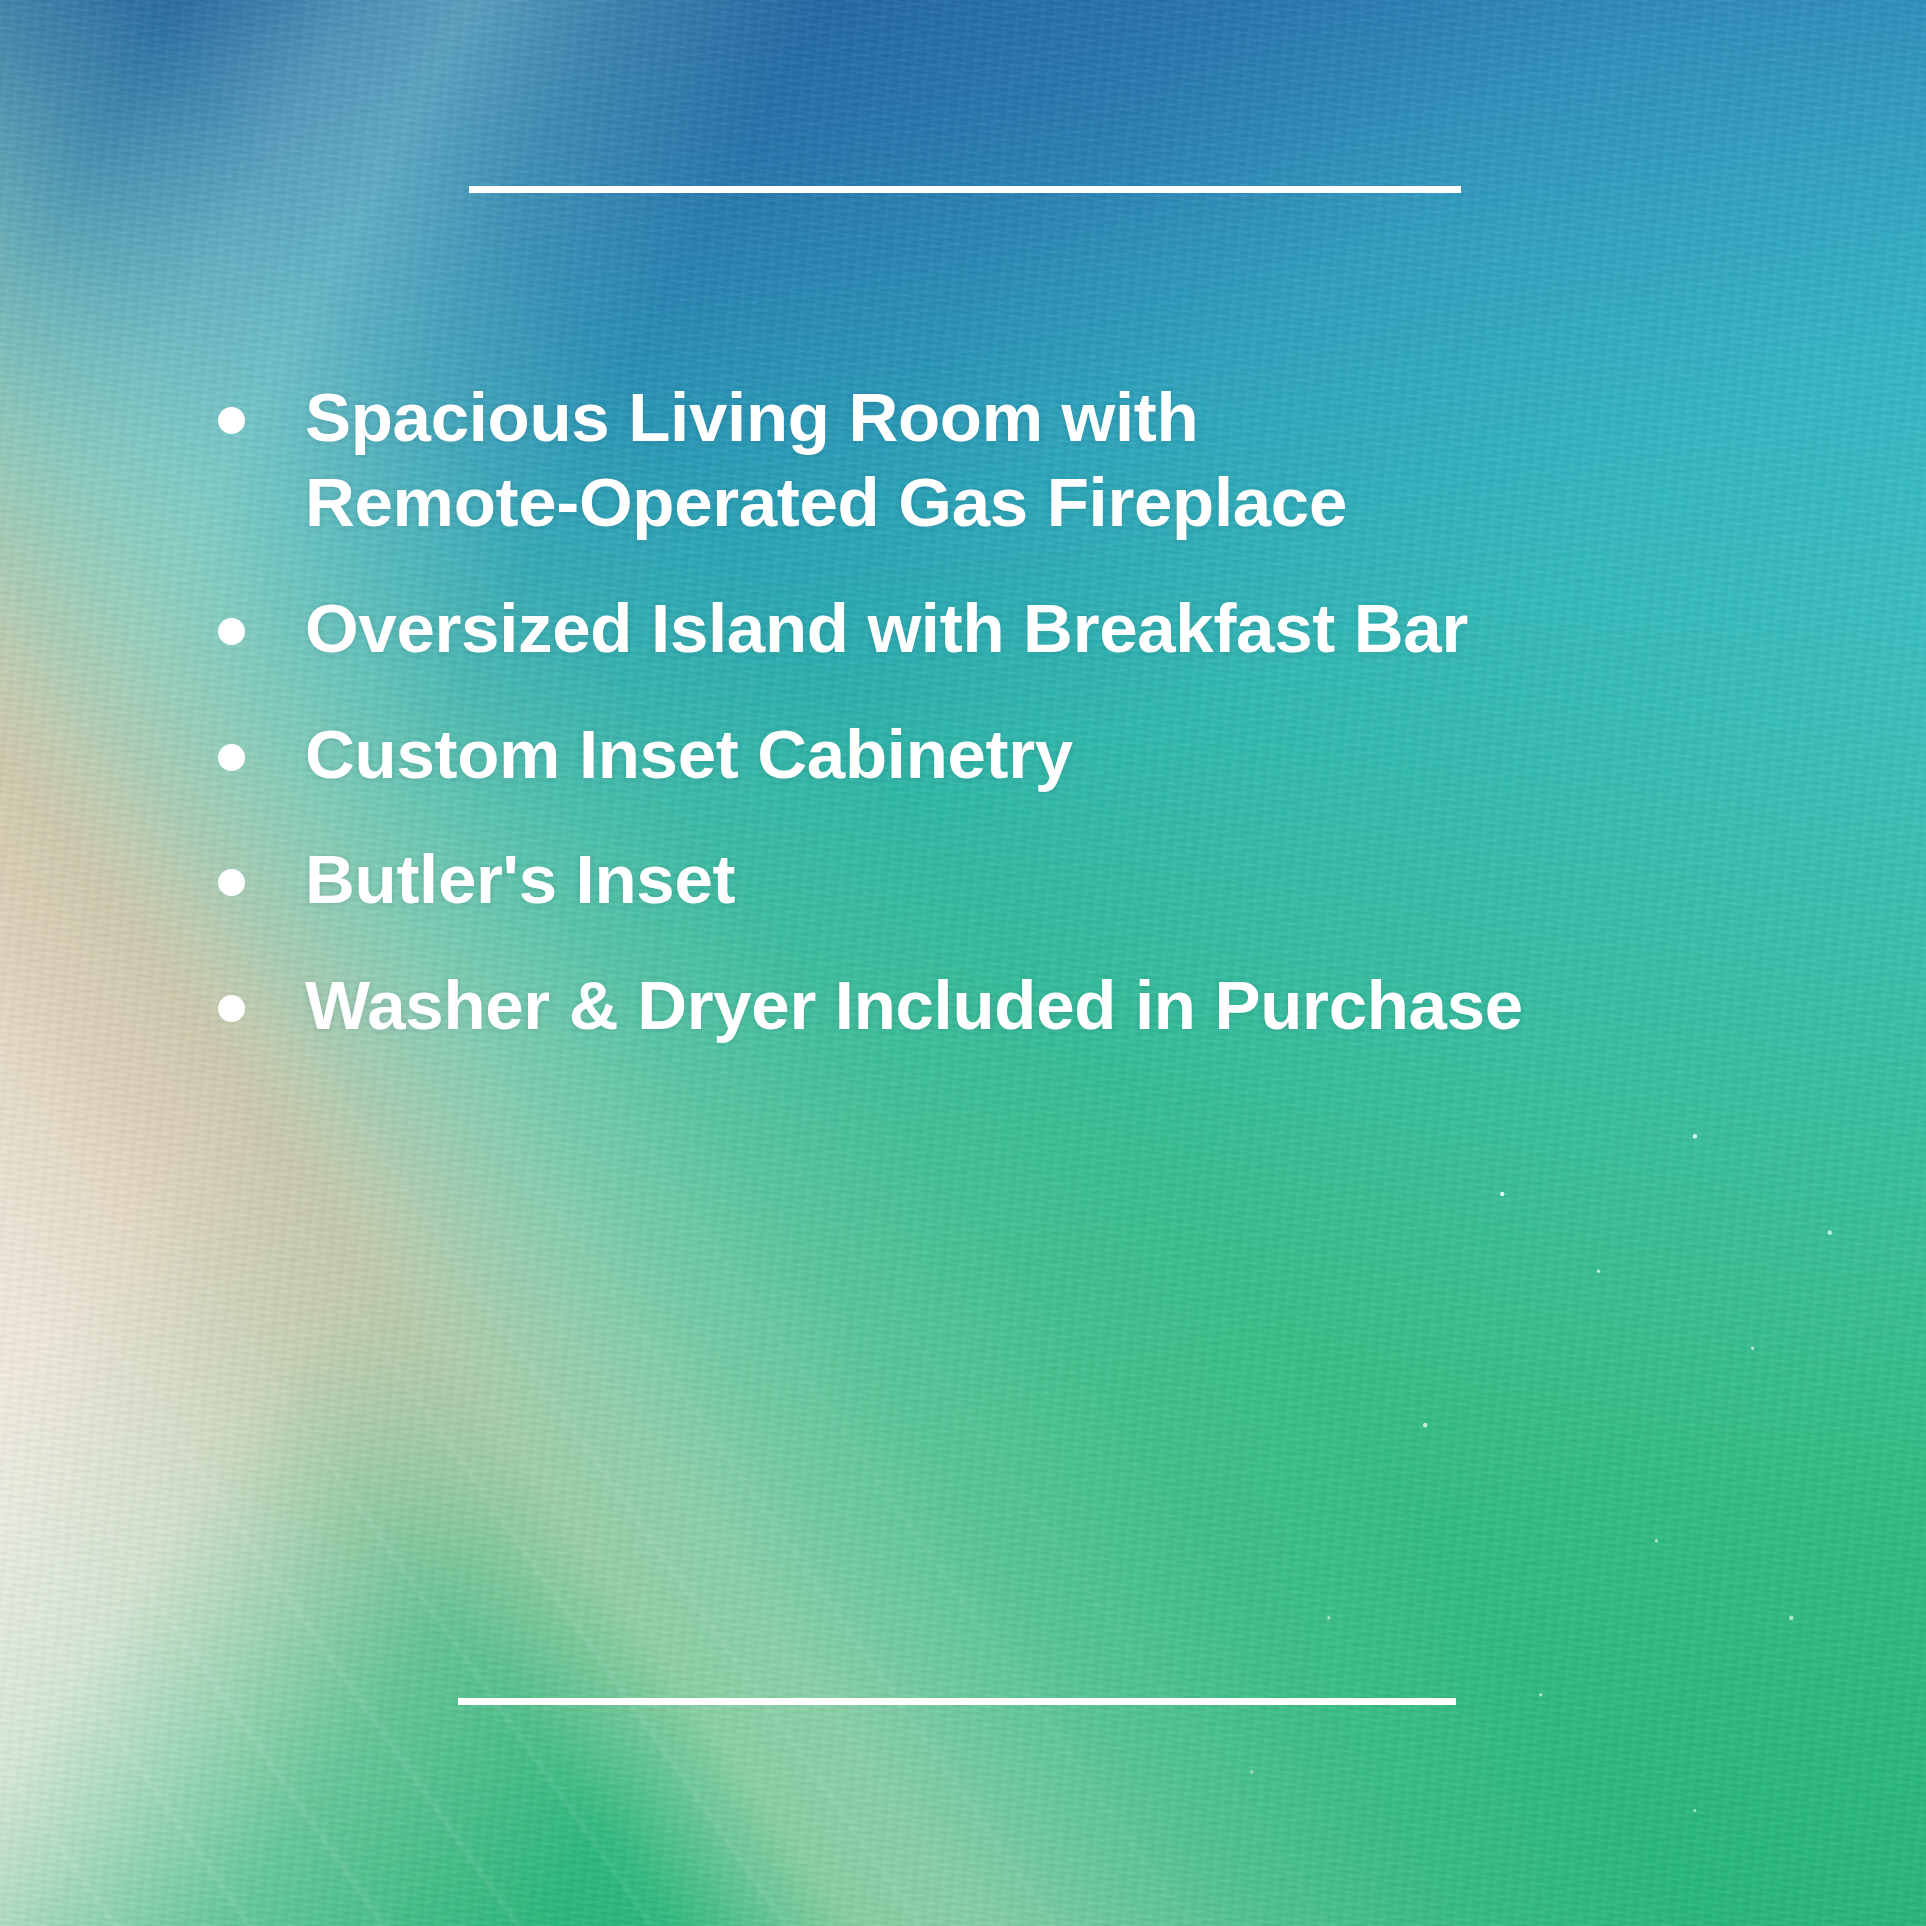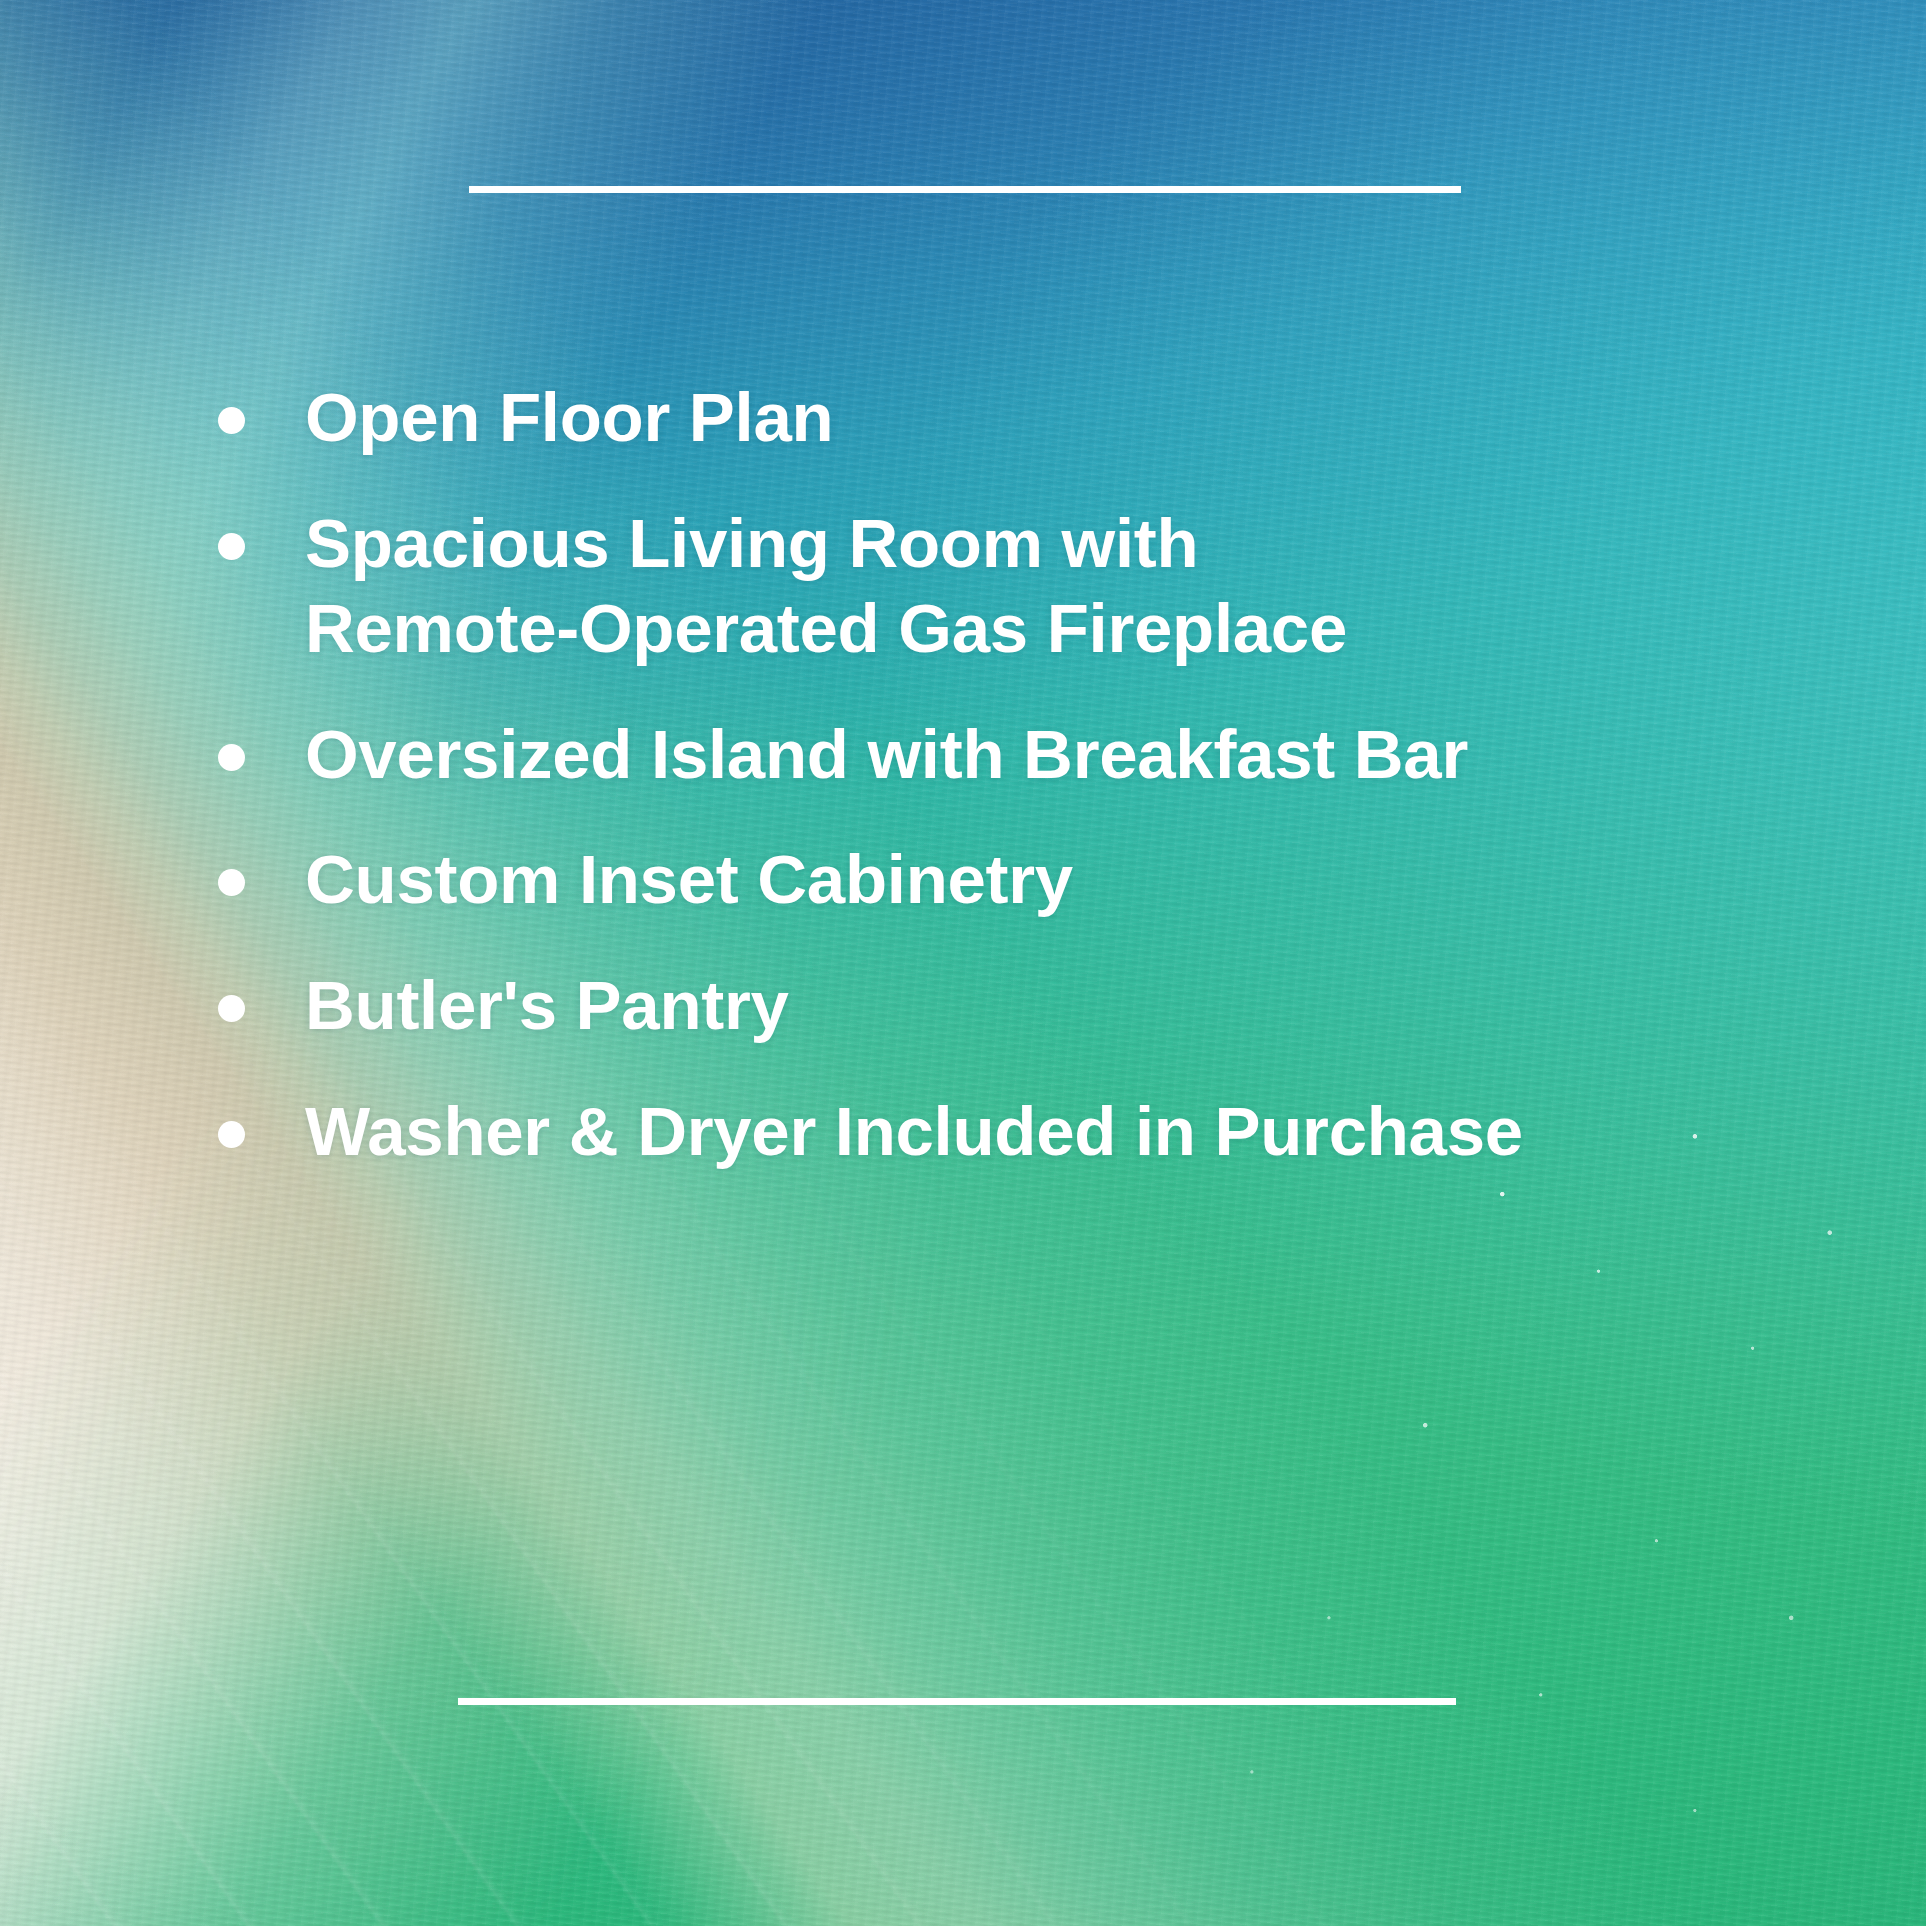--- a/index.html
+++ b/index.html
@@ -220,45 +220,41 @@
   <div class="bg-layer bg-ripple"></div>
   <div class="bg-layer bg-sparkle"></div>
   <div class="bg-layer bg-vignette"></div>
 
   <div class="content">
 
     <div class="rule top"></div>
 
     <div class="bullet-list">
 
-      <div class="bullet-row">
-        <span class="bullet-dot"></span>
-        <span class="bullet-text">Open Floor Plan</span>
-      </div>
 
       <div class="bullet-row">
         <span class="bullet-dot"></span>
         <span class="bullet-text">Spacious Living Room with
 Remote-Operated Gas Fireplace</span>
       </div>
 
 
       <div class="bullet-row">
         <span class="bullet-dot"></span>
         <span class="bullet-text">Oversized Island with Breakfast Bar</span>
       </div>
 
       <div class="bullet-row">
         <span class="bullet-dot"></span>
         <span class="bullet-text">Custom Inset Cabinetry</span>
       </div>
 
       <div class="bullet-row">
         <span class="bullet-dot"></span>
-        <span class="bullet-text">Butler's Pantry</span>
+        <span class="bullet-text">Butler's Inset</span>
       </div>
 
       <div class="bullet-row">
         <span class="bullet-dot"></span>
         <span class="bullet-text">Washer &amp; Dryer Included in Purchase</span>
       </div>
 
     </div>
 
     <div class="rule bottom"></div>

